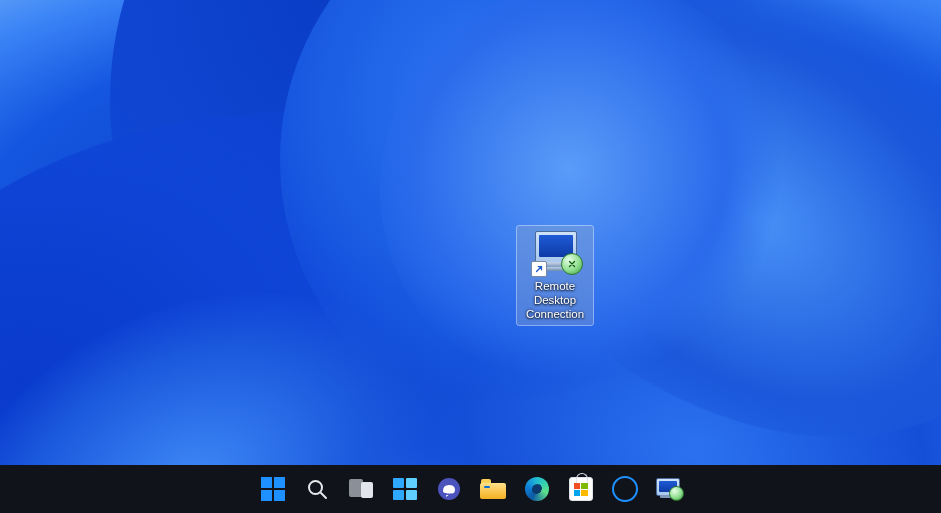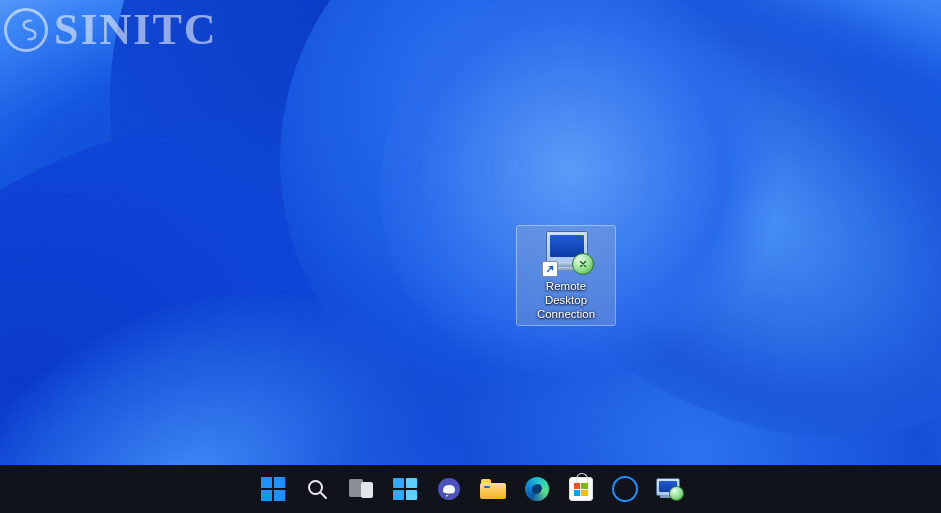--- a/index.html
+++ b/index.html
@@ -79,21 +79,21 @@
 
   
   .desktop-icon {
     position: absolute;
     left: 517px;
     top: 226px;
     width: 72px;
     display: flex;
     flex-direction: column;
     align-items: center;
-    padding: 3px 13px 4px;
+    padding: 3px 2px 4px;
     background: rgba(150,170,200,0.35);
     outline: 1px solid rgba(255,255,255,0.45);
     border-radius: 2px;
     cursor: pointer;
   }
   .desktop-icon .icon-img {
     width: 48px;
     height: 48px;
     position: relative;
   }
@@ -321,28 +321,20 @@
 
 <div class="desktop">
   <div class="petal p1"></div>
   <div class="petal p4"></div>
   <div class="petal p5"></div>
   <div class="petal p2"></div>
   <div class="petal p7"></div>
   <div class="petal p3"></div>
   <div class="petal p6"></div>
 
-  <div class="watermark">
-    <span class="watermark-logo">
-      <svg viewBox="0 0 24 24" fill="none" stroke="rgba(255,255,255,0.55)" stroke-width="2">
-        <path d="M16 4c-3 0-6 1-6 4 0 3 4 3.5 6 4s4 1 4 4c0 3-3 4-6 4" stroke-linecap="round"></path>
-      </svg>
-    </span>
-    <span>SINITC</span>
-  </div>
 
   <div class="desktop-icon">
     <div class="icon-img">
       <div class="rd-monitor">
           <div class="rd-screen"></div>
         </div>
       <div class="rd-stand"></div>
       <div class="rd-base"></div>
       <div class="rd-shortcut">
         <svg viewBox="0 0 24 24" fill="none" stroke="#1a58c8" stroke-width="3">

